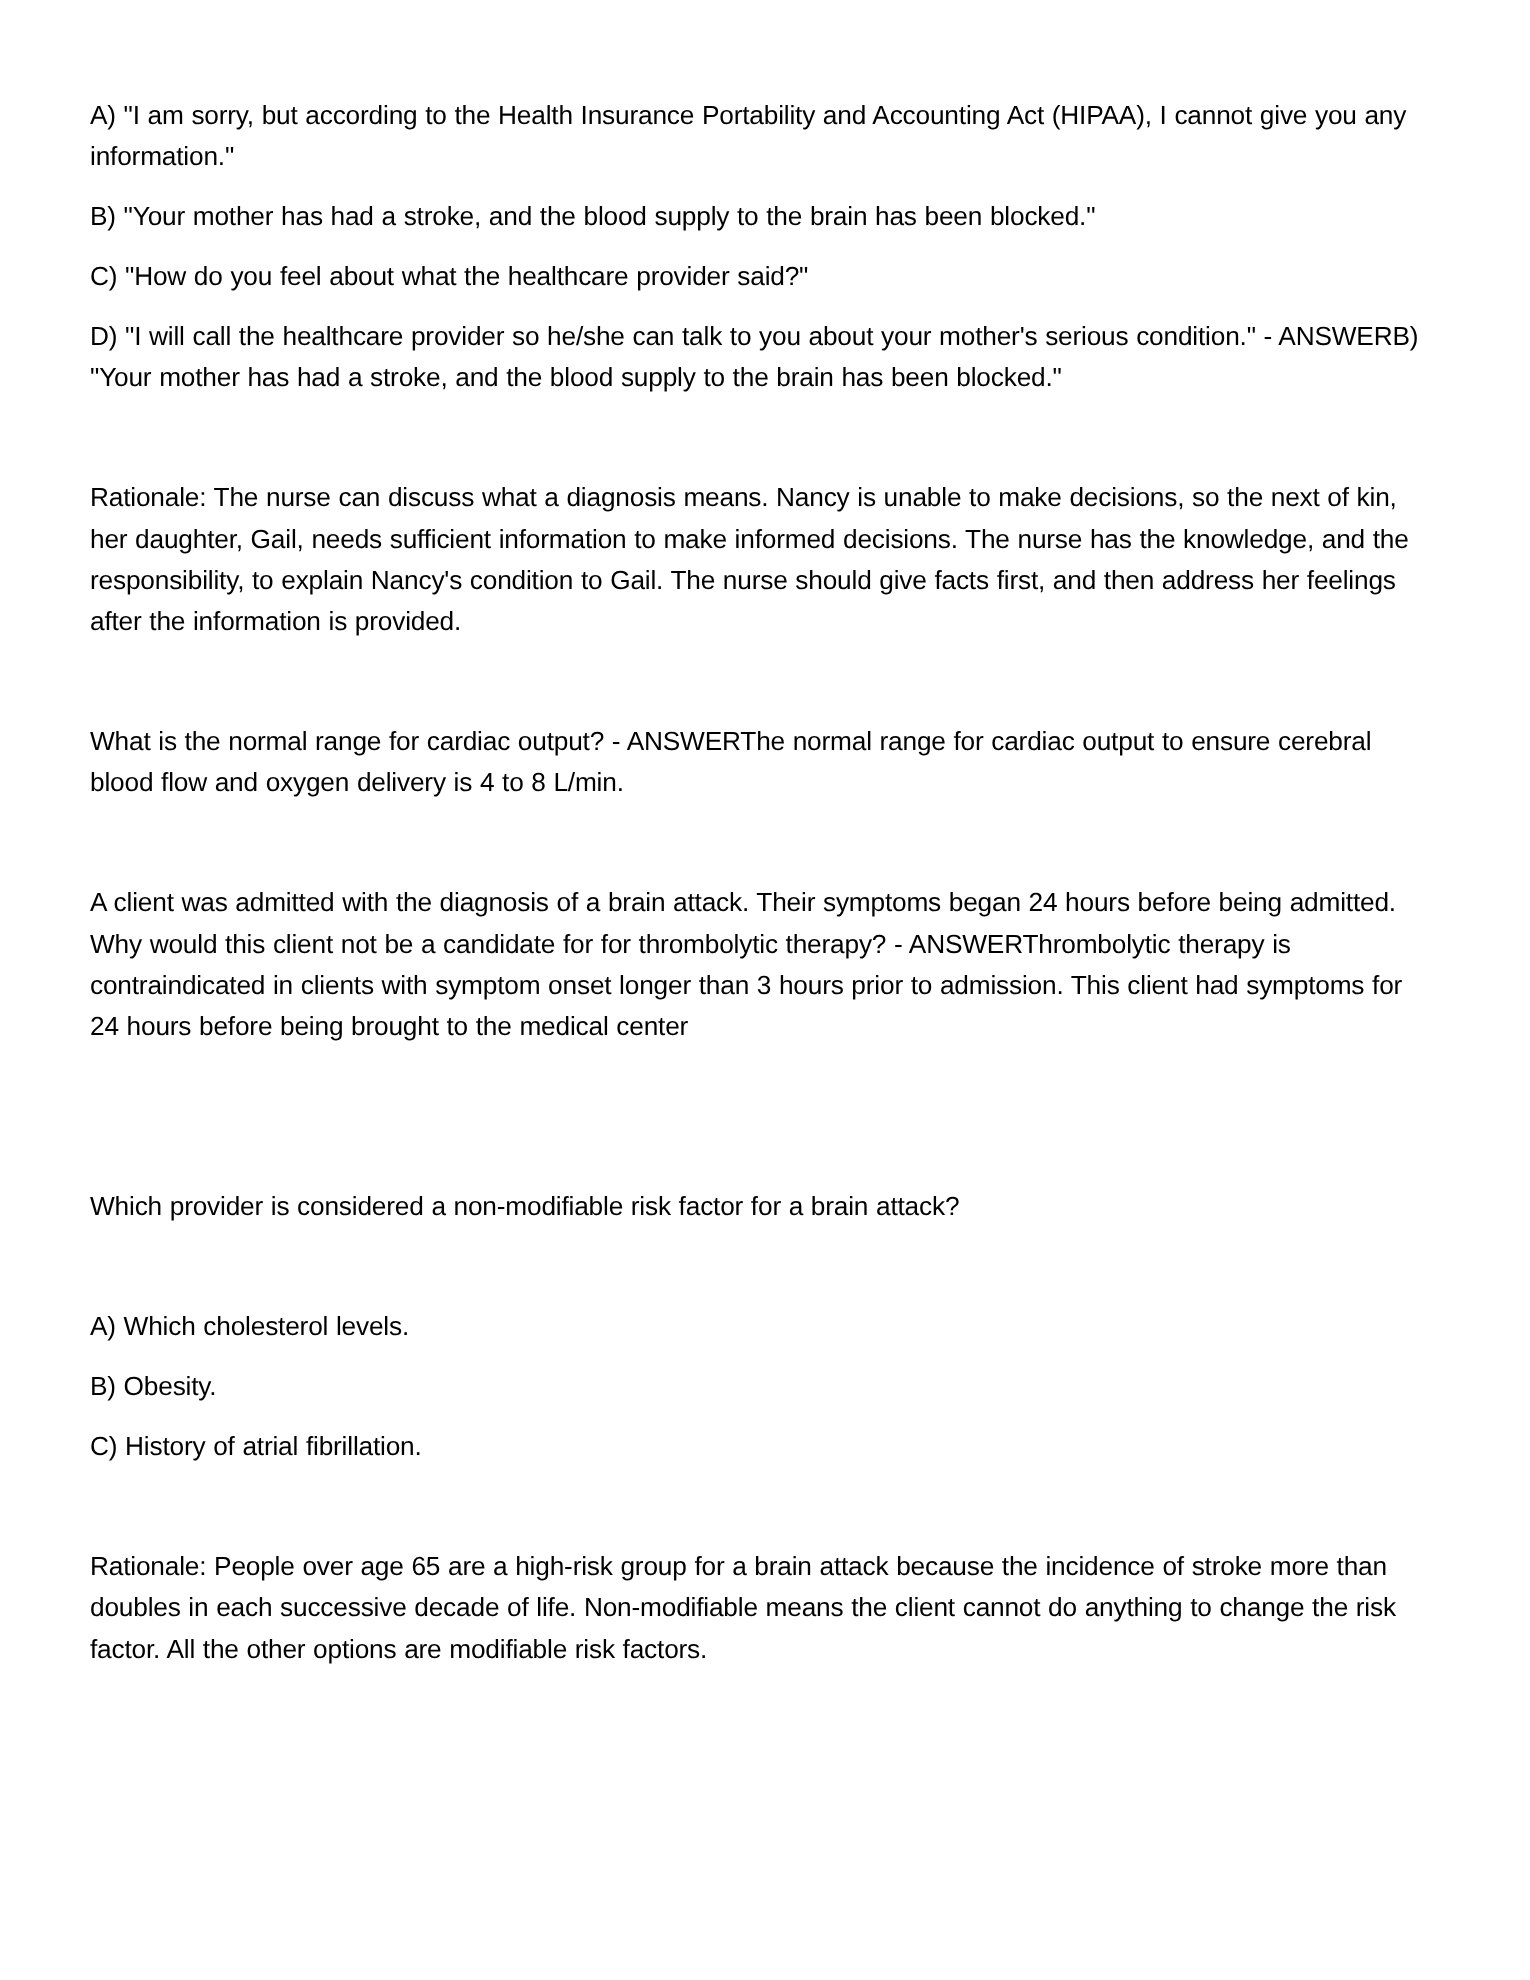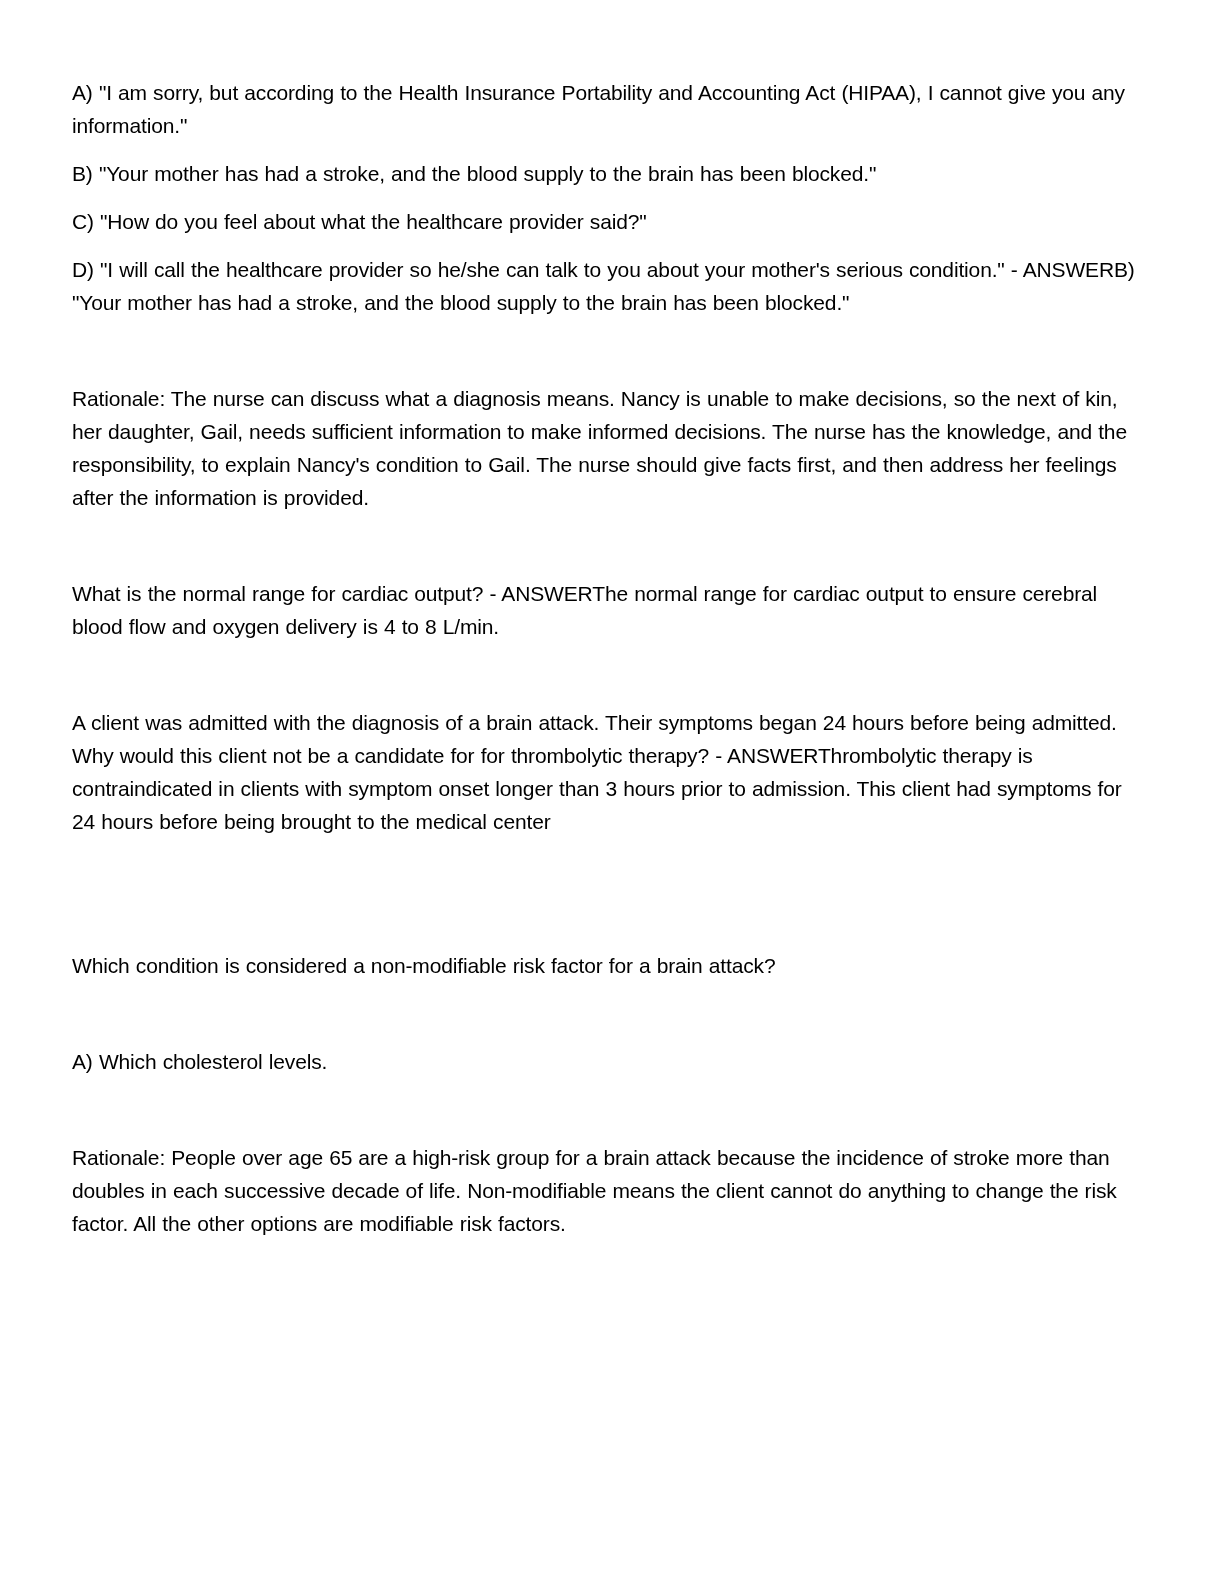--- a/index.html
+++ b/index.html
@@ -45,19 +45,21 @@
       <p class="para">C) "How do you feel about what the healthcare provider said?"</p>
       <p class="para">D) "I will call the healthcare provider so he/she can talk to you about your mother's serious condition." - ANSWERB) "Your mother has had a stroke, and the blood supply to the brain has been blocked."</p>
       <p class="para spacer"></p>
       <p class="para">Rationale: The nurse can discuss what a diagnosis means. Nancy is unable to make decisions, so the next of kin, her daughter, Gail, needs sufficient information to make informed decisions. The nurse has the knowledge, and the responsibility, to explain Nancy's condition to Gail. The nurse should give facts first, and then address her feelings after the information is provided.</p>
       <p class="para spacer"></p>
       <p class="para">What is the normal range for cardiac output? - ANSWERThe normal range for cardiac output to ensure cerebral blood flow and oxygen delivery is 4 to 8 L/min.</p>
       <p class="para spacer"></p>
       <p class="para">A client was admitted with the diagnosis of a brain attack. Their symptoms began 24 hours before being admitted. Why would this client not be a candidate for for thrombolytic therapy? - ANSWERThrombolytic therapy is contraindicated in clients with symptom onset longer than 3 hours prior to admission. This client had symptoms for 24 hours before being brought to the medical center</p>
       <p class="para spacer"></p>
       <p class="para spacer"></p>
-      <p class="para">Which condition is considered a non-modifiable risk factor for a brain attack?</p>
+      <p class="para">Which provider is considered a non-modifiable risk factor for a brain attack?</p>
       <p class="para spacer"></p>
       <p class="para">A) Which cholesterol levels.</p>
+      <p class="para">B) Obesity.</p>
+      <p class="para">C) History of atrial fibrillation.</p>
       <p class="para spacer"></p>
       <p class="para">Rationale: People over age 65 are a high-risk group for a brain attack because the incidence of stroke more than doubles in each successive decade of life. Non-modifiable means the client cannot do anything to change the risk factor. All the other options are modifiable risk factors.</p>
     </div>
 </div>
 
 </body></html>

